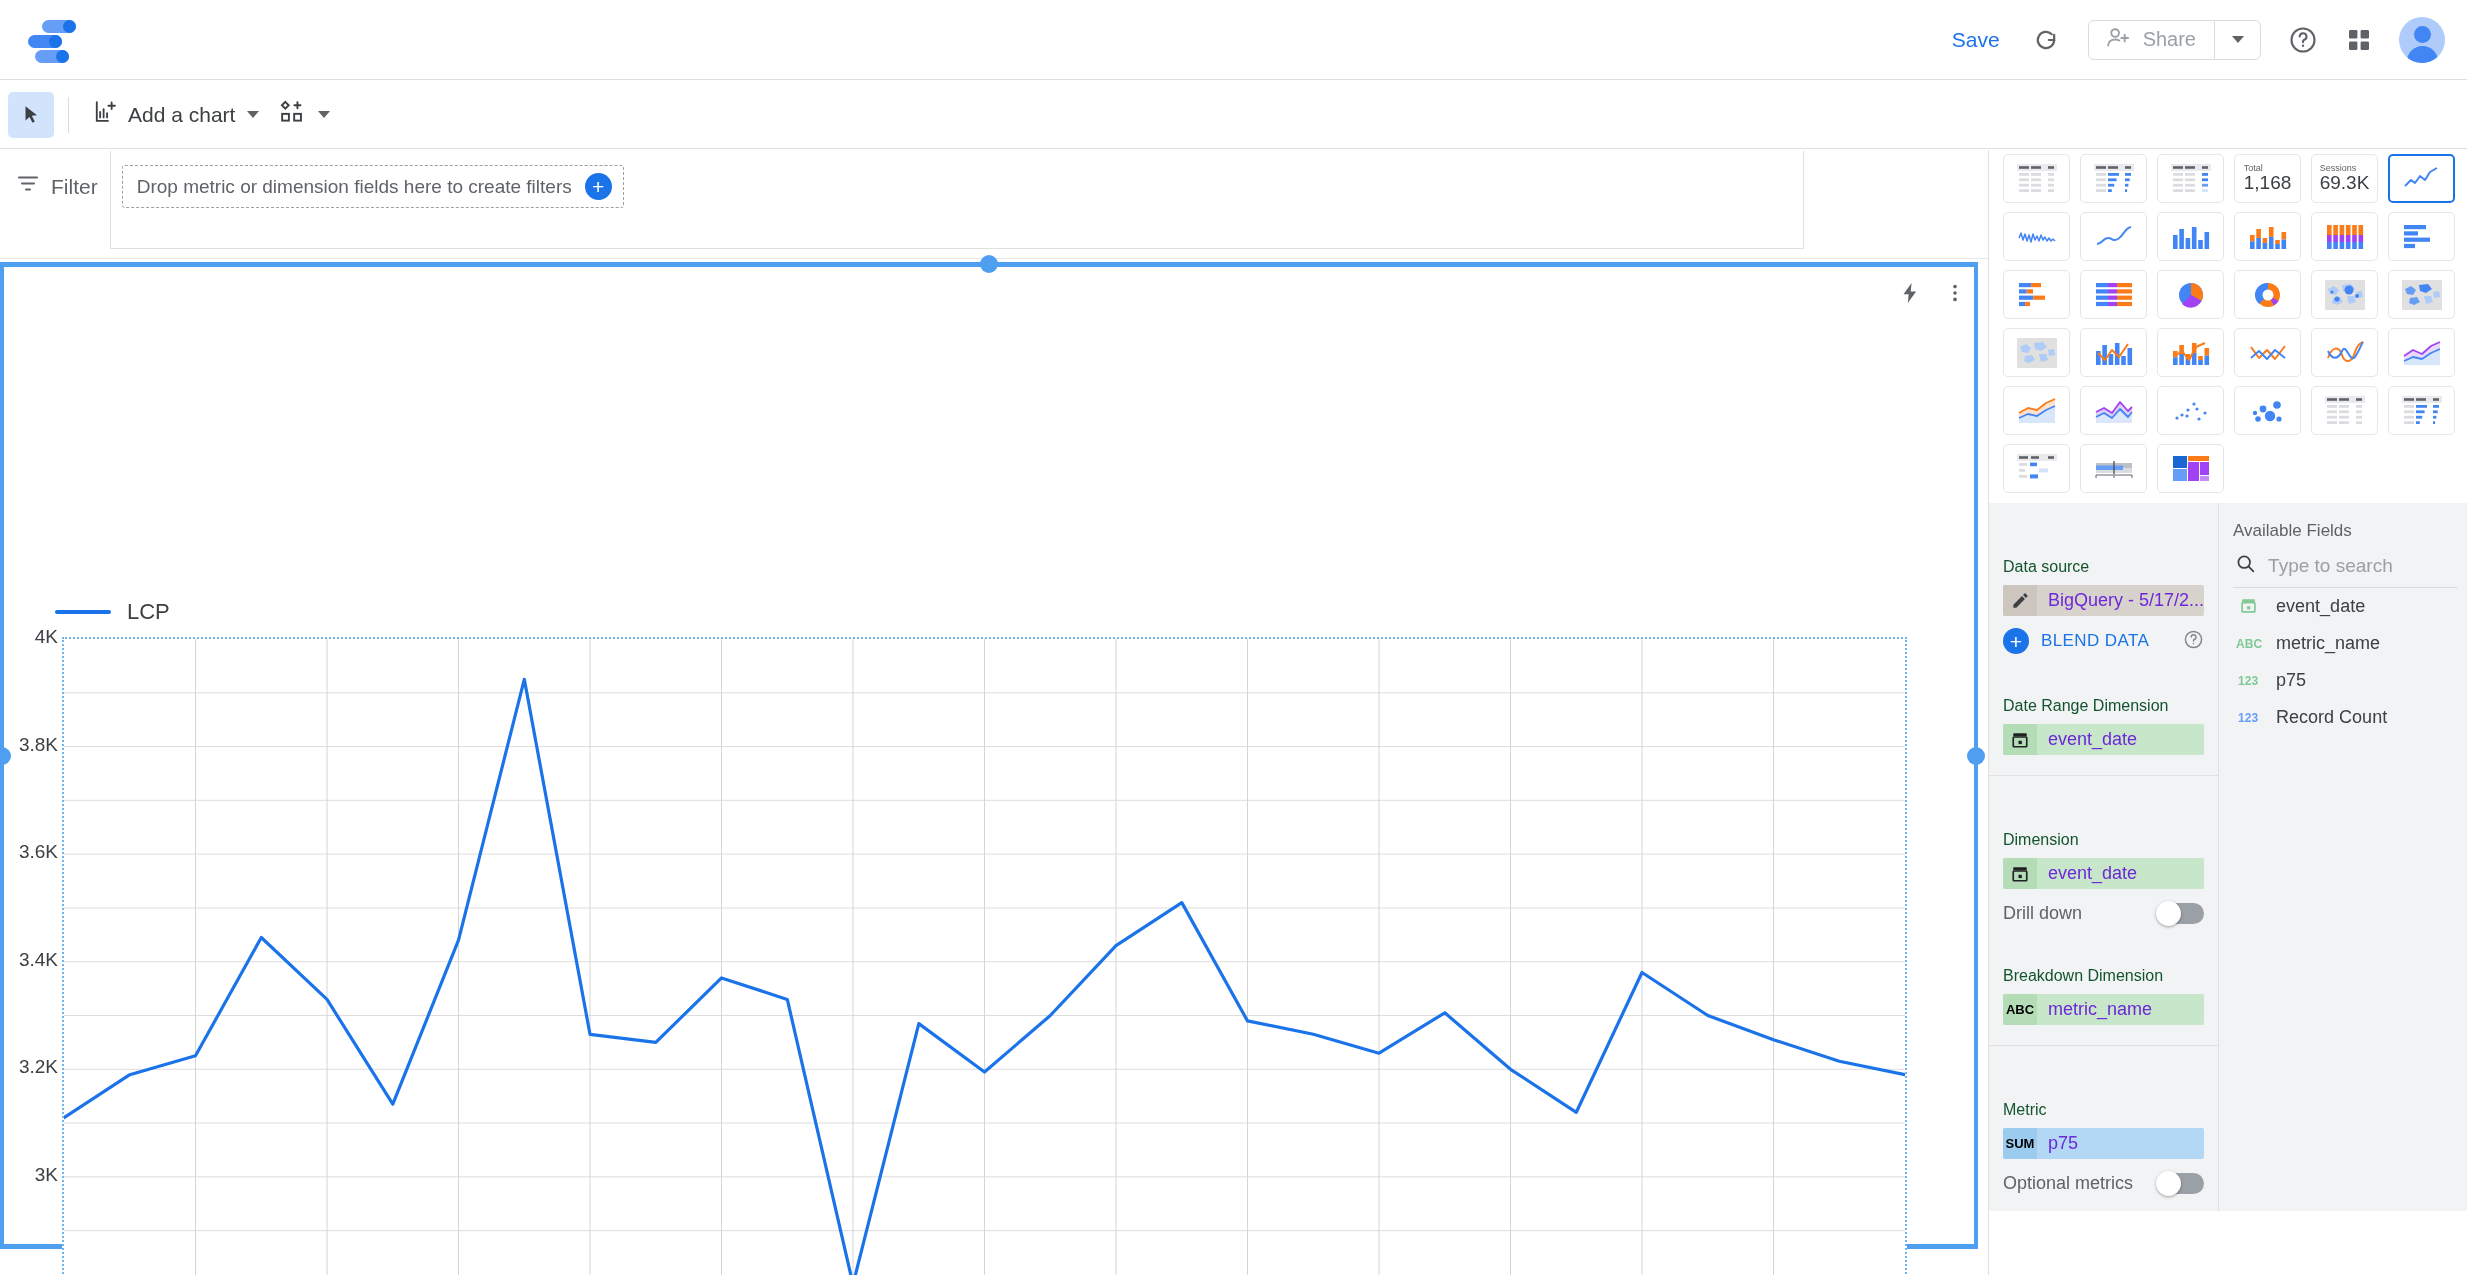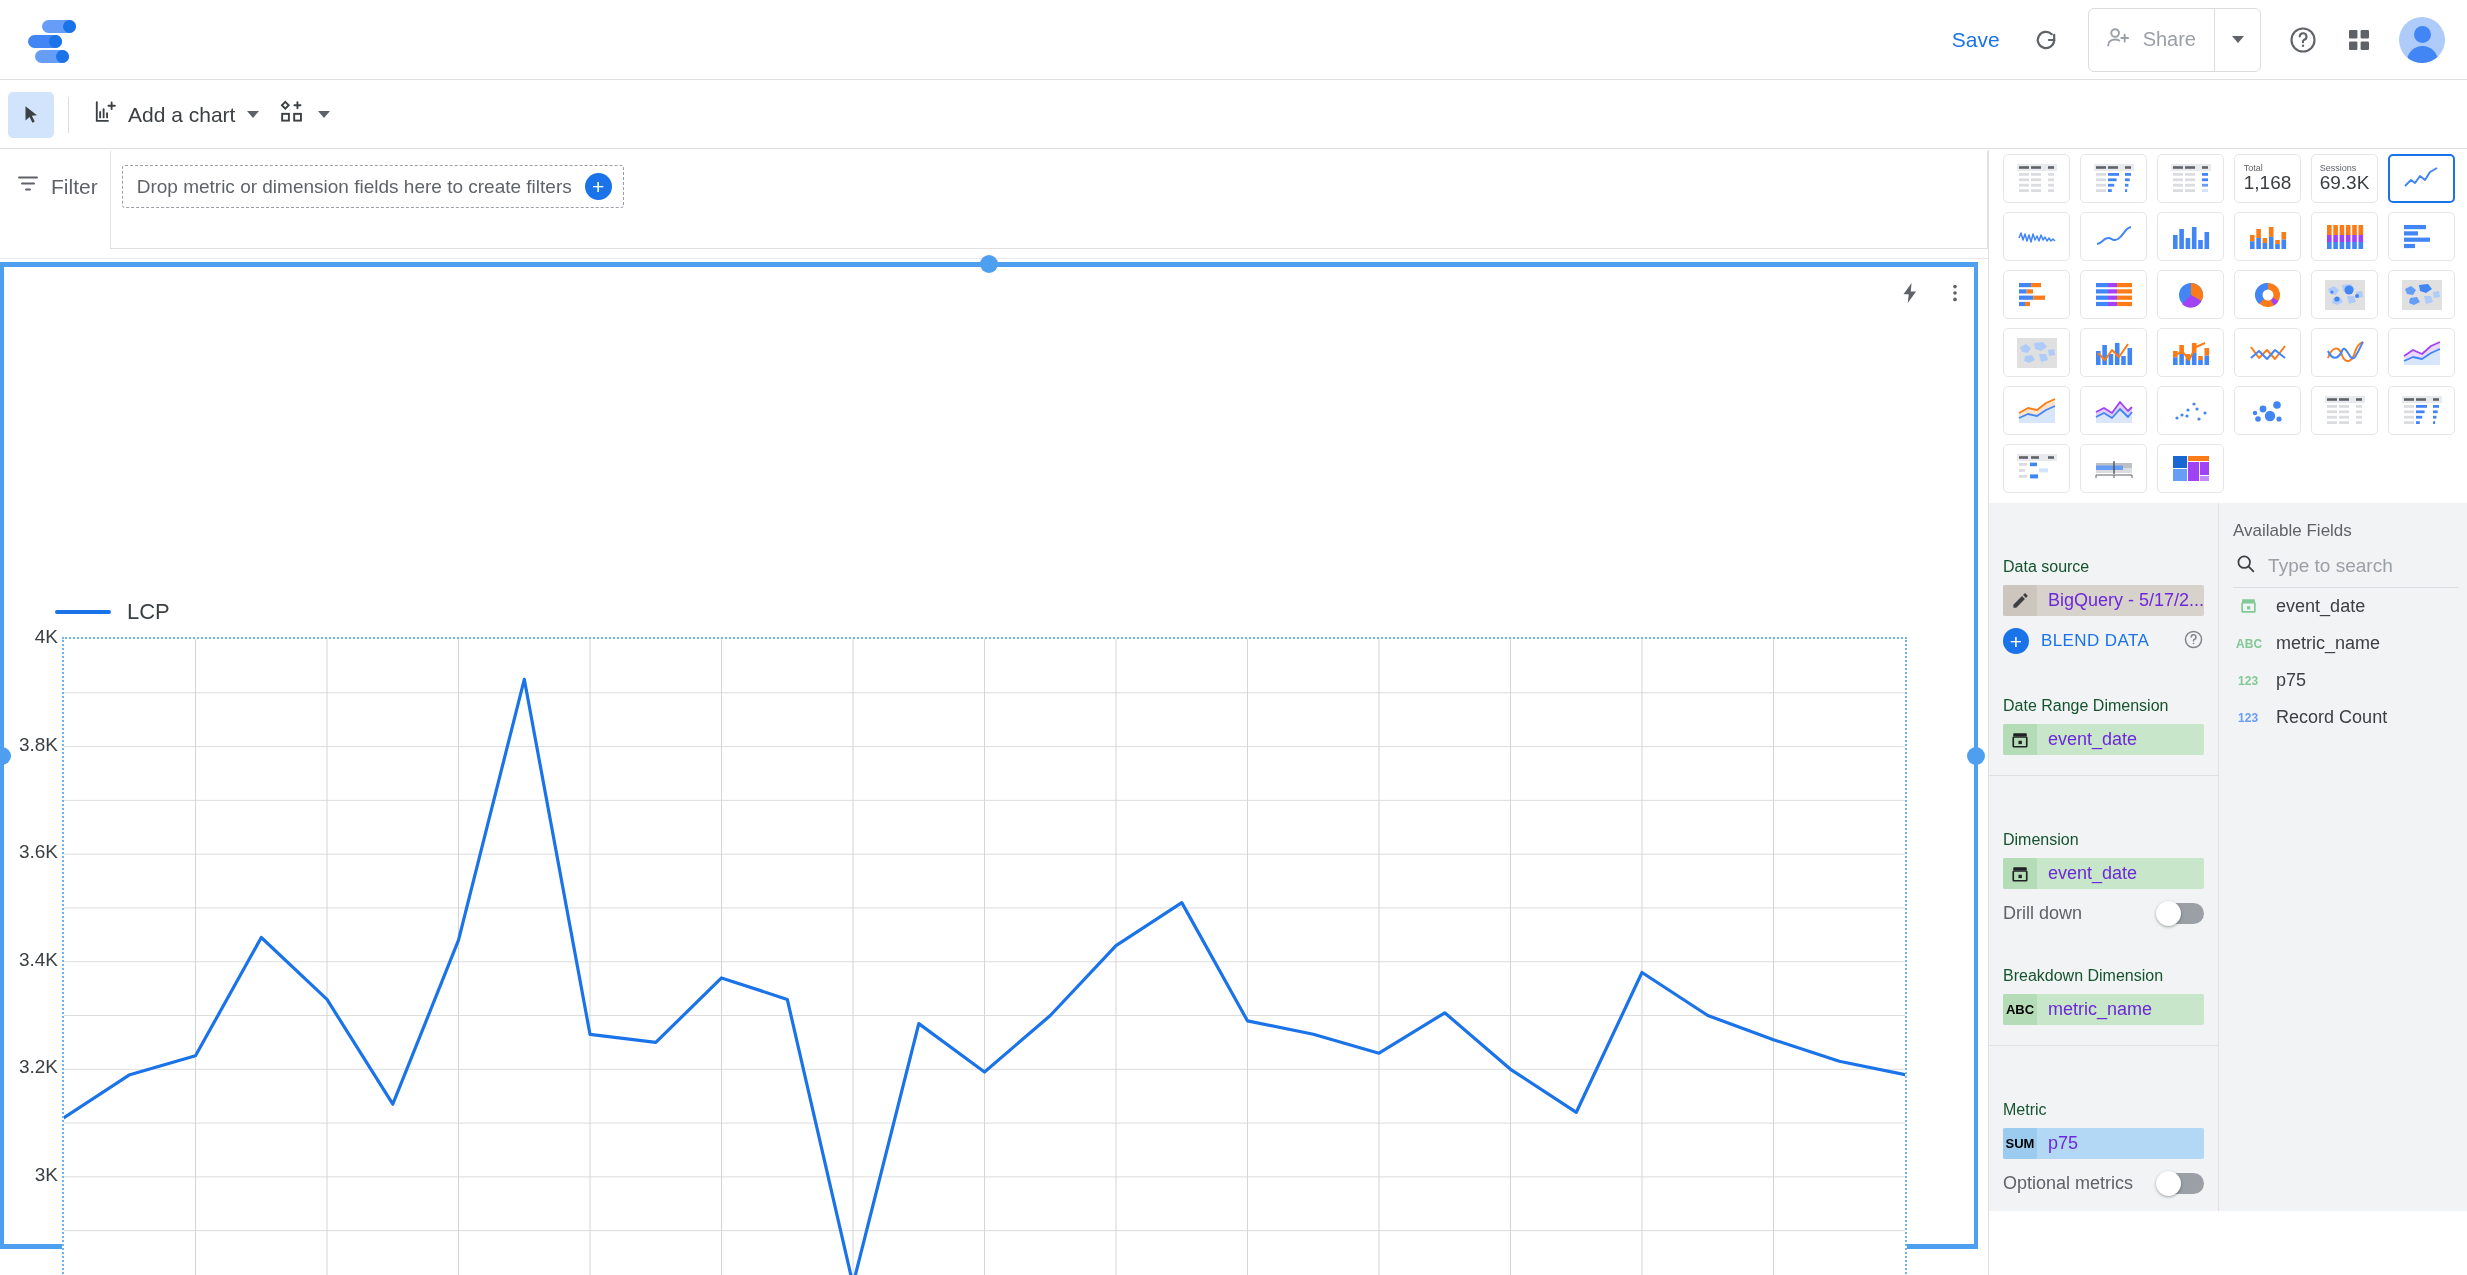--- a/index.html
+++ b/index.html
@@ -30,21 +30,21 @@
   .topbar-right { margin-left: auto; display: flex; align-items: center; gap: 0px; padding-right: 22px; }
   .save-btn {
     color: #1a73e8; font-size: 21px; padding: 10px 18px; cursor: pointer;
     background: none; border: none; font-family: inherit;
   }
   .icon-btn {
     width: 56px; height: 56px; display: flex; align-items: center; justify-content: center;
     cursor: pointer; border-radius: 50%; color: #5f6368;
   }
   .share-box {
-    display: flex; align-items: flex-start; height: 64px; margin: 0 14px;
+    display: flex; align-items: flex-start; height: 40px; margin: 0 14px;
     border: 1px solid #dadce0; border-radius: 6px; overflow: hidden;
   }
   .share-main { display: flex; align-items: center; gap: 11px; padding: 0 18px 0 16px; height: 100%; cursor: pointer; }
   .share-main .lbl { color: #9aa0a6; font-size: 20px; }
   .share-caret {
     width: 46px; height: 100%; display: flex; align-items: center; justify-content: center;
     border-left: 1px solid #dadce0; cursor: pointer;
   }
   .caret-down { width: 0; height: 0; border-left: 6px solid transparent; border-right: 6px solid transparent; border-top: 7px solid #5f6368; }
   .avatar {
@@ -62,21 +62,21 @@
   }
   .tool-select {
     width: 46px; height: 46px; background: #d2e3fc; border-radius: 5px;
     display: flex; align-items: center; justify-content: center; cursor: pointer;
   }
   .tool-divider { width: 1px; height: 36px; background: #dadce0; margin: 0 14px; }
   .tool-item { display: flex; align-items: center; gap: 9px; padding: 7px 10px; cursor: pointer; color: #3c4043; font-size: 21px; }
 
   
   .filterbar {
-    position: absolute; left: 0; top: 150px; width: 1988px; height: 107px; background: #fff;
+    position: absolute; left: 0; top: 150px; width: 1804px; height: 107px; background: #fff;
     display: flex; align-items: flex-start;
   }
   .filter-label { display: flex; align-items: center; gap: 11px; padding: 22px 0 0 16px; color: #5f6368; font-size: 21px; }
   .filter-drop-outer {
     margin-left: 12px; margin-top: 1px; width: 1883px; height: 98px;
     border: 1px solid #e0e0e0; border-top: none; background: #fff;
     padding: 14px 0 0 11px;
   }
   .filter-dropzone {
     display: inline-flex; align-items: center; gap: 13px;

